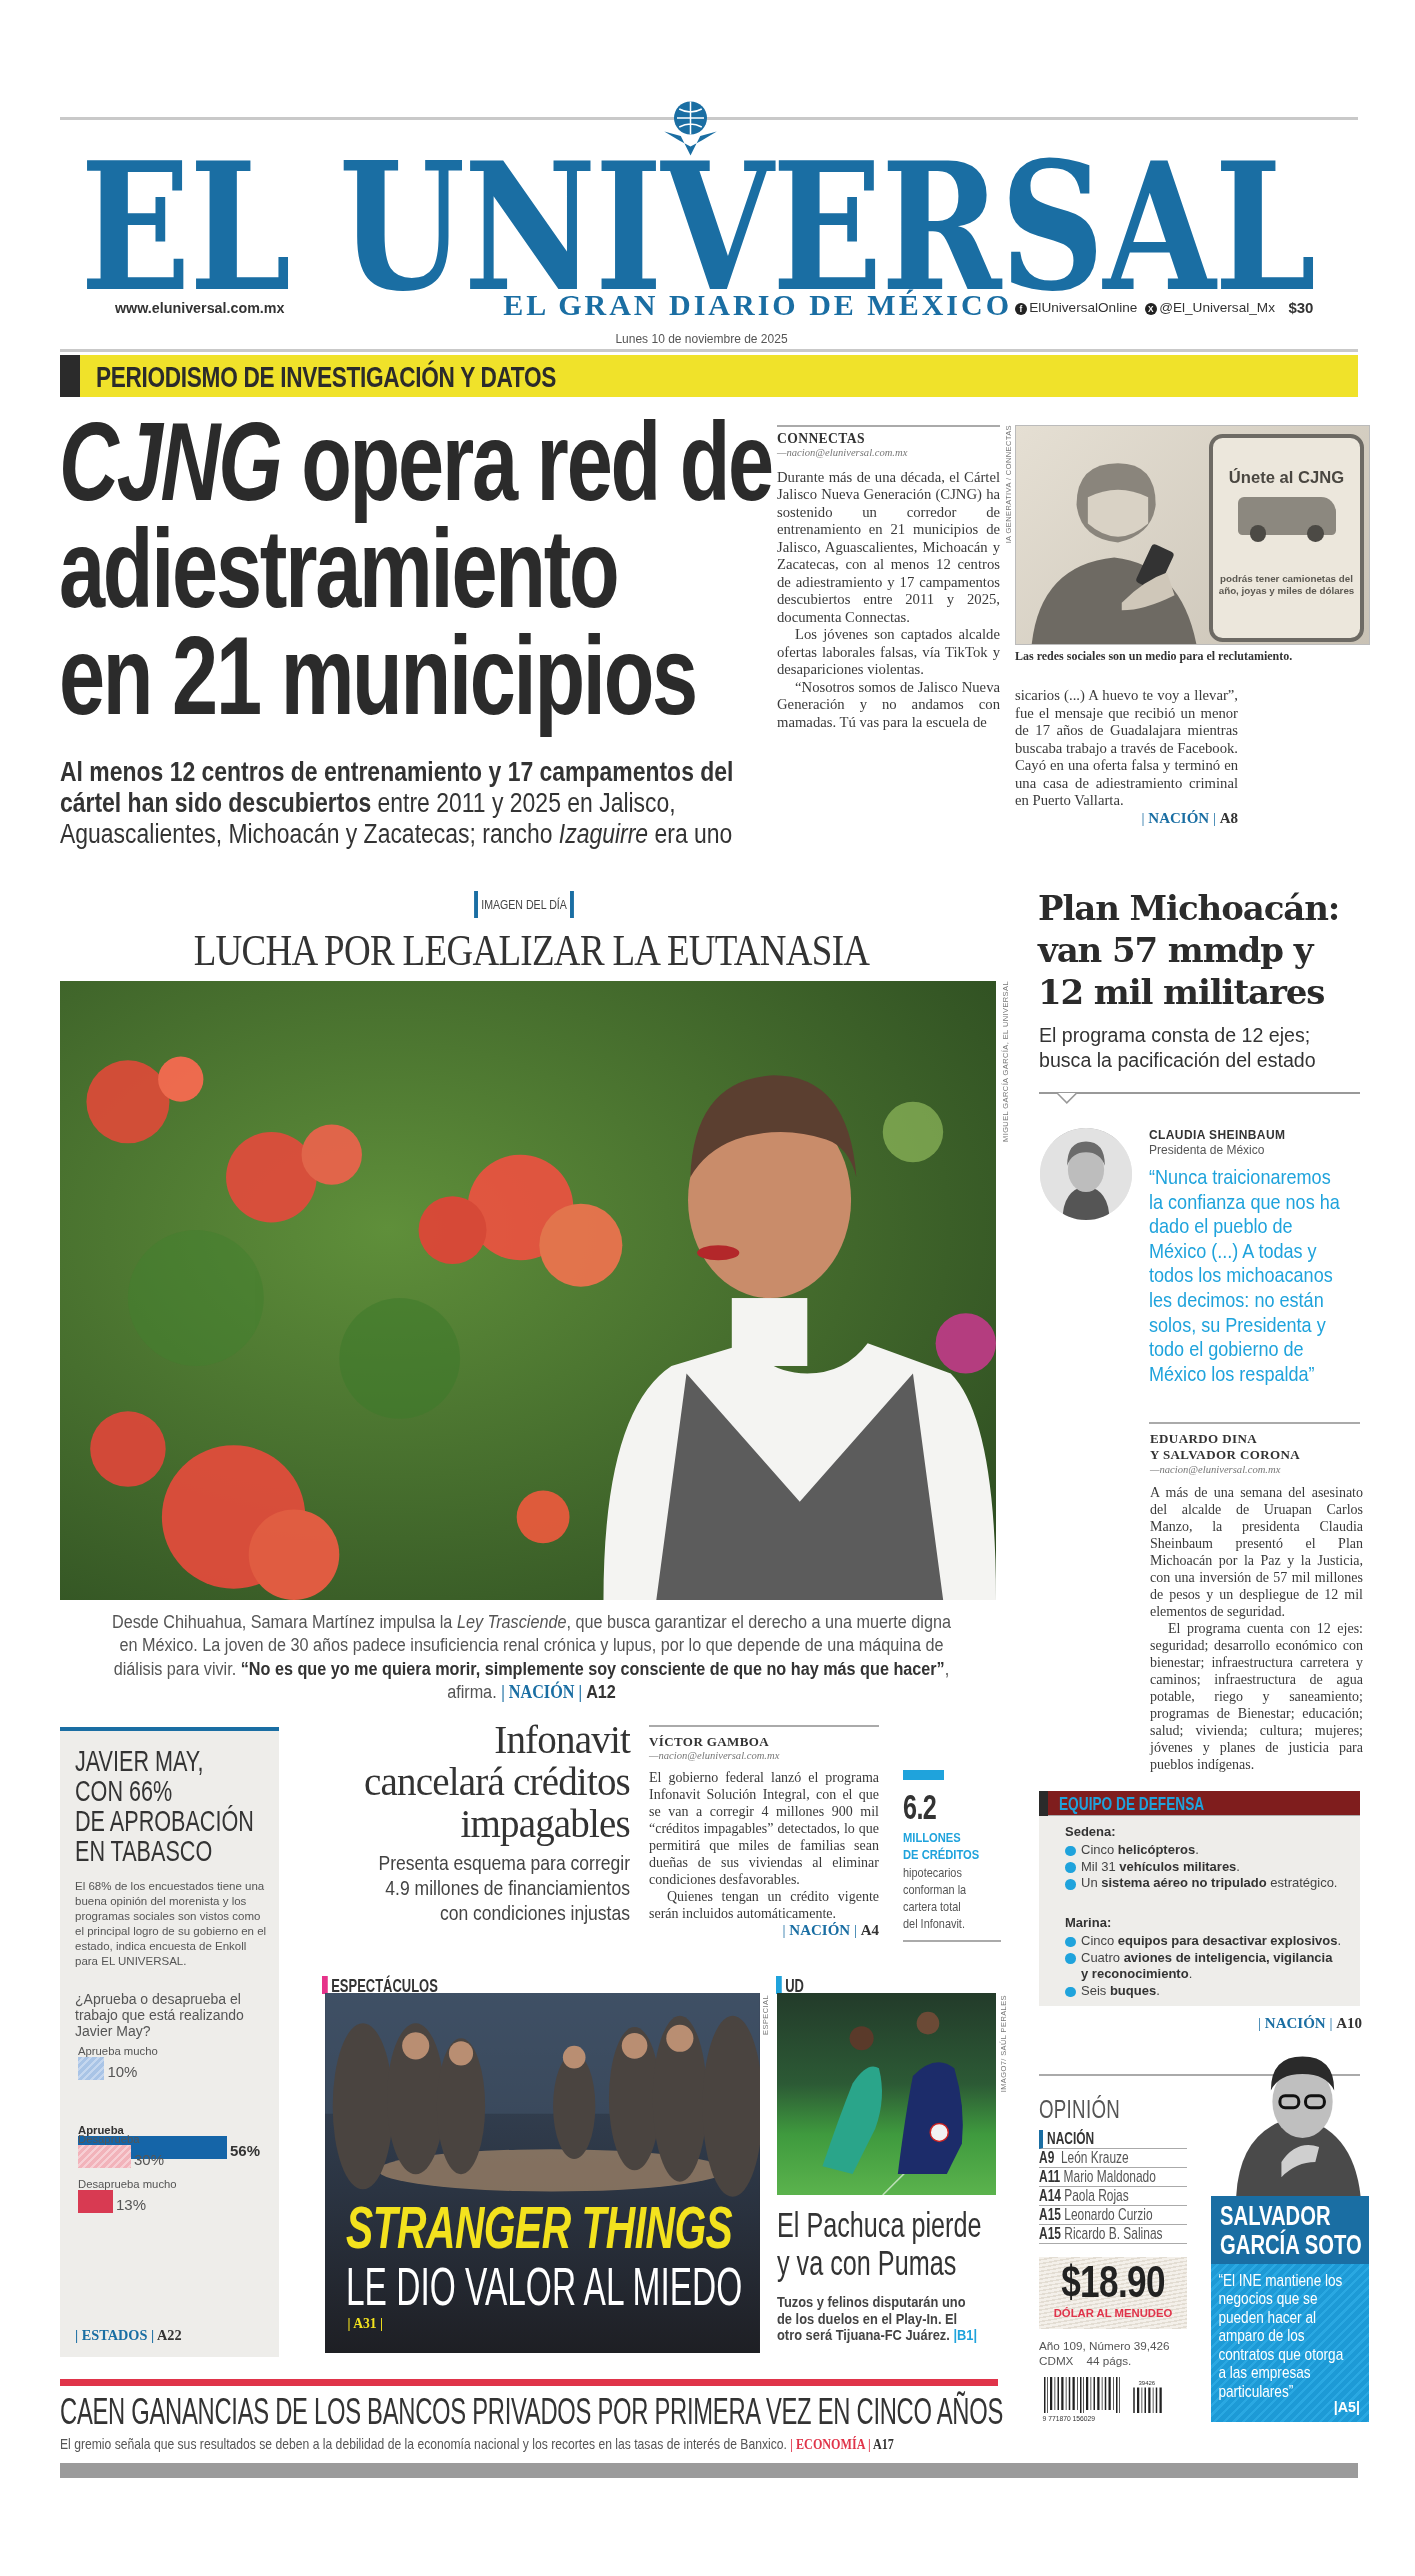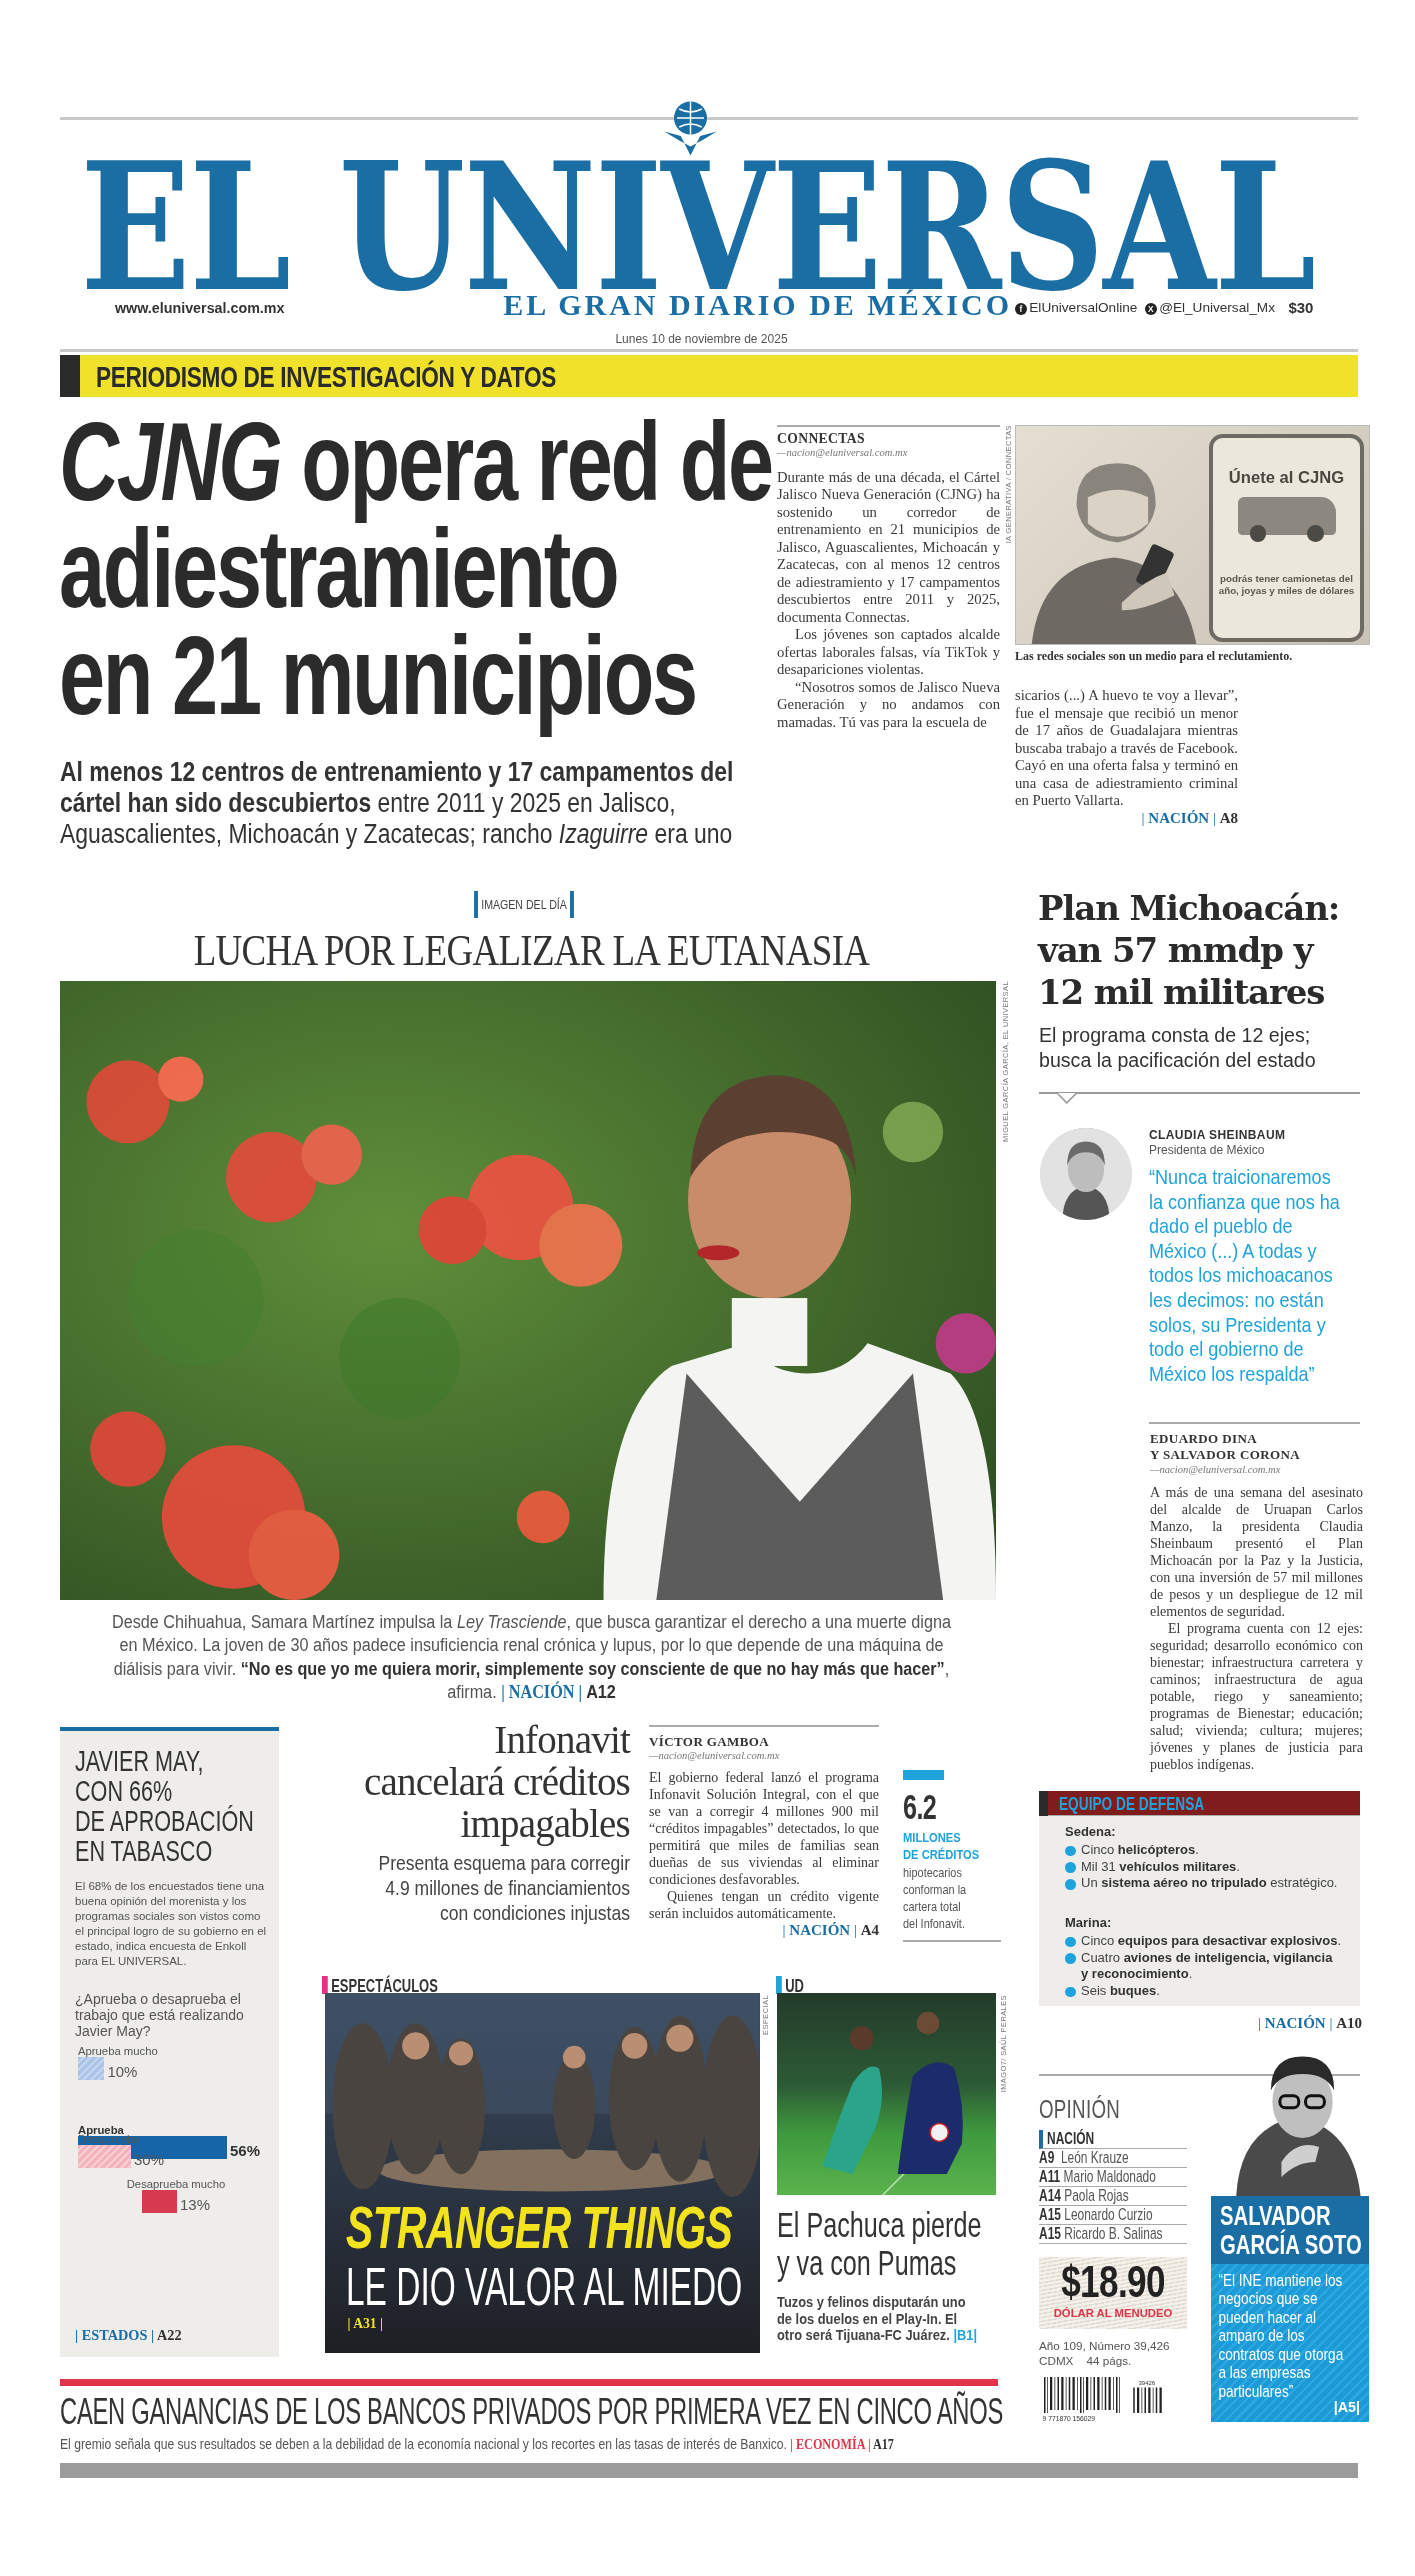--- a/index.html
+++ b/index.html
@@ -428,21 +428,21 @@
     <span class="br" style="width:26.4px;background:repeating-linear-gradient(135deg,#a9c4e6 0 3px,#c5d7ef 3px 5.3px);"></span><span class="pct">10</span><span class="pct" style="margin-left:0;">%</span>
   </div>
   <div class="bar-row" style="top:357px;margin-top:36px;" data-name="poll-bar-aprueba">
     <div class="lbl b">Aprueba</div>
     <span class="br" style="width:149px;background:#1565a8;"></span><span class="pct b">56</span><span class="pct b" style="margin-left:0;">%</span>
   </div>
   <div class="bar-row" style="top:402px;" data-name="poll-bar-desaprueba">
     <div class="lbl">Desaprueba</div>
     <span class="br" style="width:53px;background:repeating-linear-gradient(135deg,#f2b3ba 0 3px,#f7cfd4 3px 5.3px);"></span><span class="pct">30</span><span class="pct" style="margin-left:0;">%</span>
   </div>
-  <div class="bar-row" style="top:447px;text-align:center;" data-name="poll-bar-desaprueba-mucho">
+  <div class="bar-row" style="top:447px;" data-name="poll-bar-desaprueba-mucho">
     <div class="lbl">Desaprueba mucho</div>
     <span class="br" style="width:35px;background:#d83a52;"></span><span class="pct">13</span><span class="pct" style="margin-left:0;">%</span>
   </div>
   <div class="tab-ref" style="top:596px;" data-name="tabasco-section-ref">
     <span class="sec">| </span><span class="sec">ESTADOS</span><span class="sec"> | </span><span>A22</span>
   </div>
 </div>
 
 <div class="abs inf-head" data-name="infonavit-headline">
   <div>Infonavit</div>

